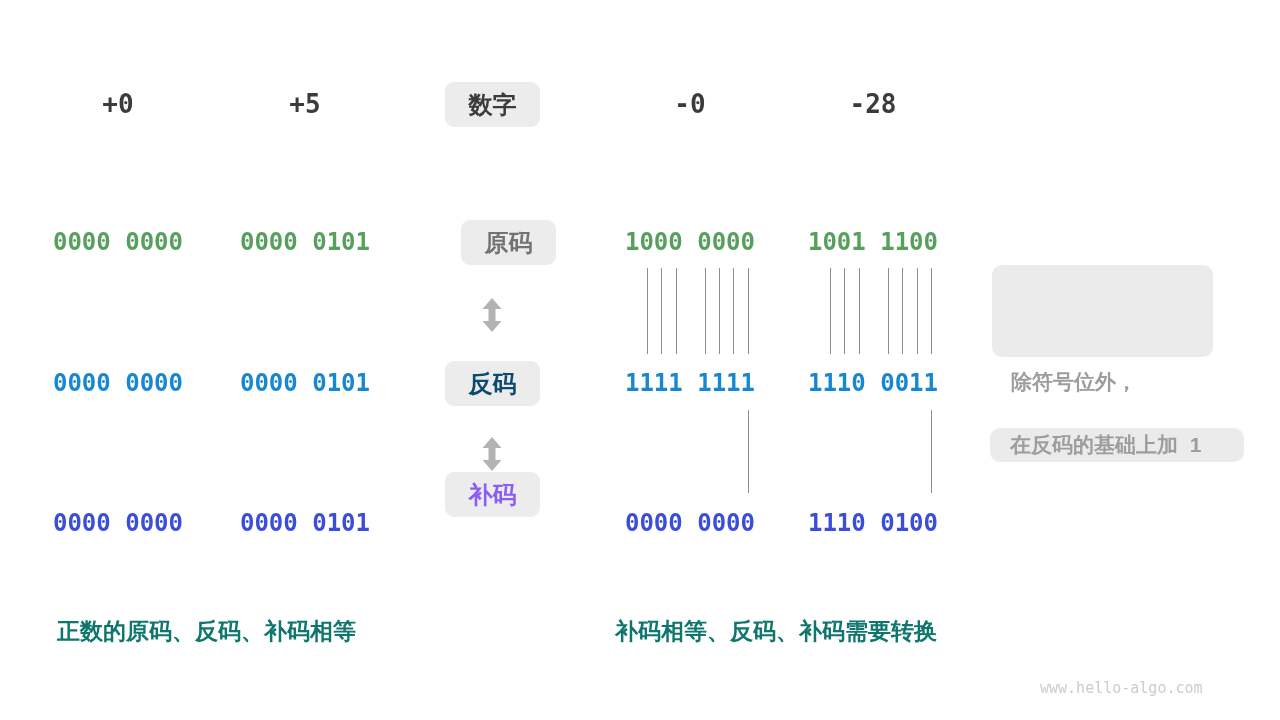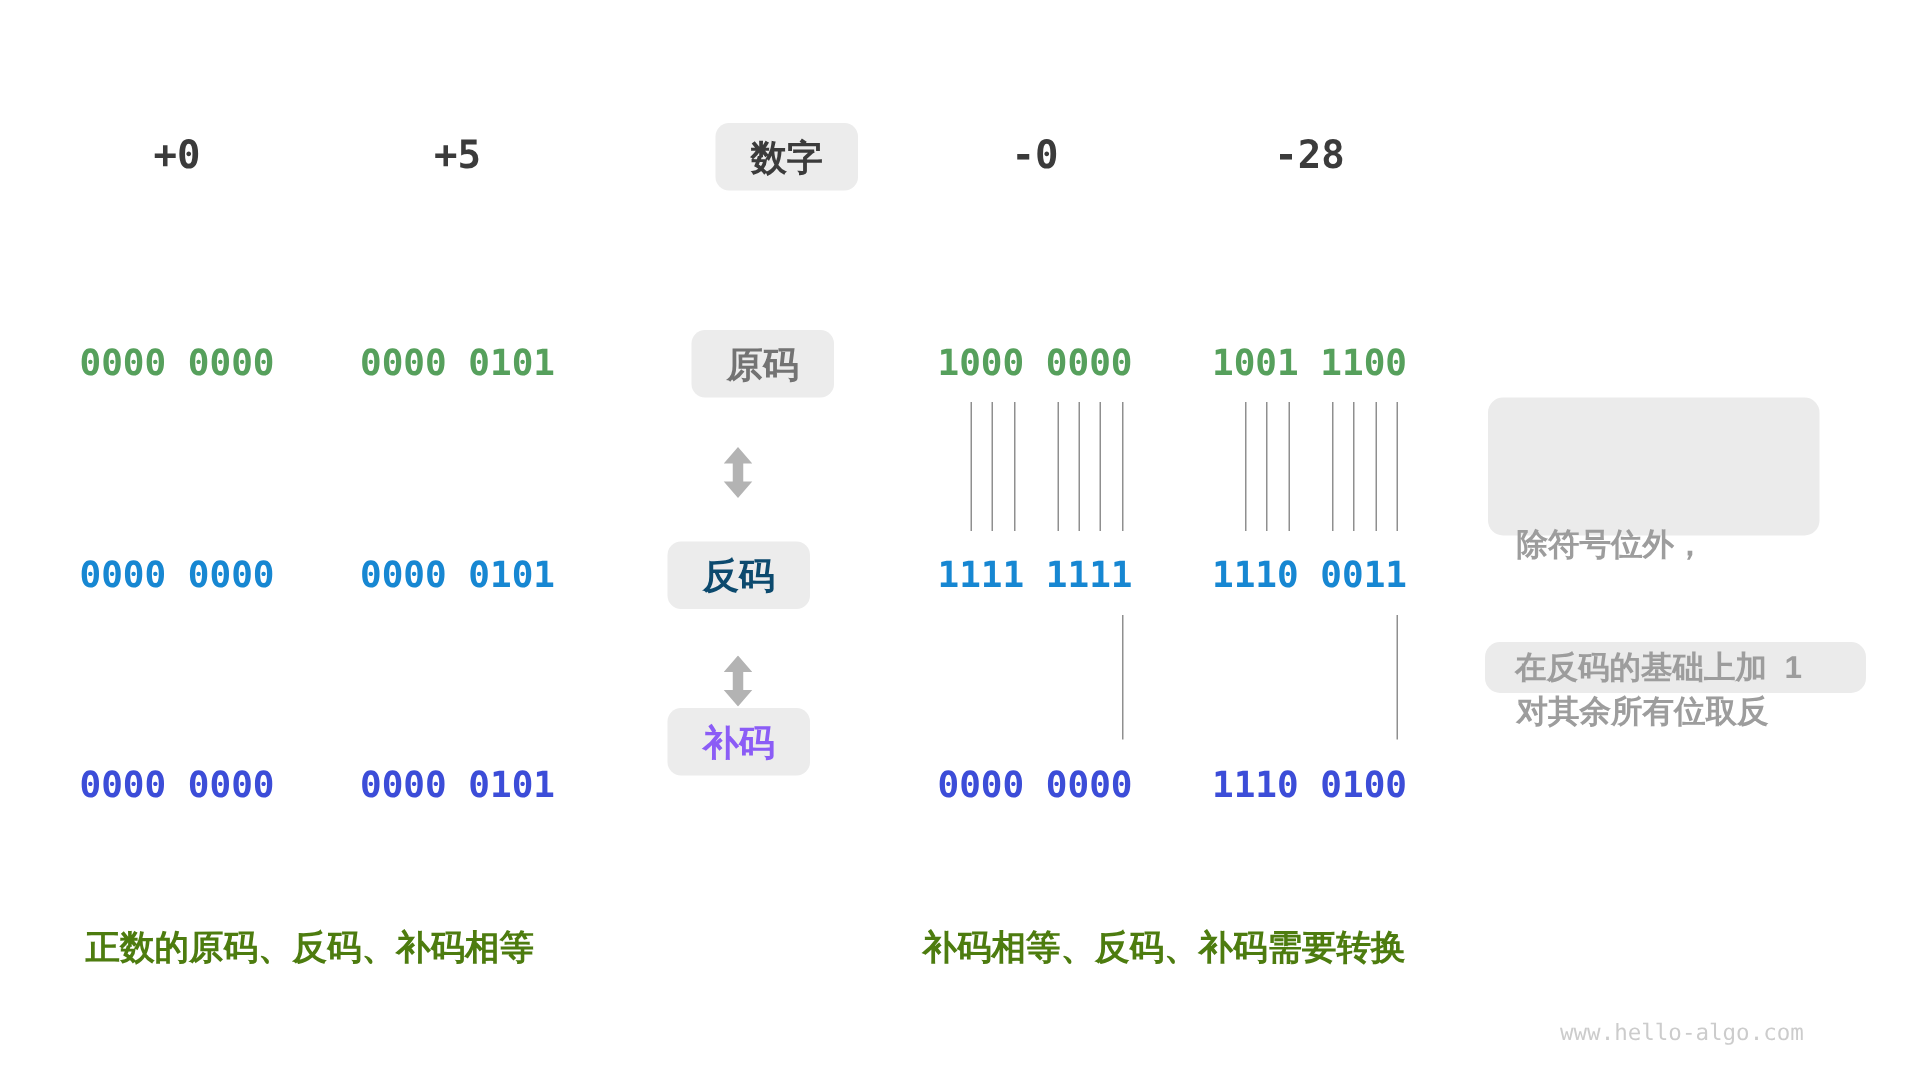--- a/index.html
+++ b/index.html
@@ -15,48 +15,48 @@
   .c1{left:28px;}  .c2{left:215px;} .c3{left:600px;} .c4{left:783px;}
 
   
   .hdr{width:180px;text-align:center;top:88px;color:#3b3b3b;
        font-family:"DejaVu Sans Mono",monospace;font-weight:700;font-size:26px;line-height:32px;}
 
   
   .labelbox{left:445px;width:95px;height:45px;background:#ececec;border-radius:9px;
             display:flex;align-items:center;justify-content:center;
             font-size:24px;font-weight:700;}
-  .box-num{top:82px;color:#3b3b3b;margin-left:32px;}
+  .box-num{top:82px;color:#3b3b3b;}
   .box-sign{top:220px;color:#737373;margin-left:16px;}
   .box-ones{top:361px;color:#0c4a6e;}
   .box-twos{top:472px;color:#8b5cf6;}
 
   .row-sign{top:227px;color:#56a05c;}
   .row-ones{top:368px;color:#1787d2;}
   .row-twos{top:508px;color:#3c4dd8;}
 
   
   .arrow{left:482px;width:20px;height:34px;}
   .arrow svg{display:block;}
 
   
   .vline{width:1px;background:#8f8f8f;}
   .la{top:268px;height:86px;}
   .lb{top:410px;height:83px;}
 
   
   .note{background:#ebebeb;border-radius:10px;color:#9d9d9d;
         font-weight:700;font-size:21px;white-space:pre;}
-  .note-flip{left:992px;top:265px;width:221px;height:92px;padding:6px 0 0 19px;
+  .note-flip{left:992px;top:265px;width:221px;height:92px;padding:24px 0 0 19px;
              box-sizing:border-box;line-height:37px;}
   .note-add{left:990px;top:428px;width:254px;height:34px;box-sizing:border-box;
             display:flex;align-items:center;padding-left:20px;}
 
   
-  .caption{top:616px;color:#4d7c0f;font-weight:700;font-size:23px;line-height:30px;}
+  .caption{top:616px;color:#0f766e;font-weight:700;font-size:23px;line-height:30px;}
   .cap-pos{left:57px;}
   .cap-neg{left:615px;}
 
   .watermark{left:1040px;top:679px;width:200px;
              font-family:"DejaVu Sans Mono",monospace;font-size:15px;color:#cccccc;}
 </style>
 </head>
 <body>
 
 <div>
@@ -122,21 +122,20 @@
   <div class="abs val row-twos c1">0000 0000</div>
   <div class="abs val row-twos c2">0000 0101</div>
   <div class="abs labelbox box-twos">
     <span>补码</span>
   </div>
   <div class="abs val row-twos c3">0000 0000</div>
   <div class="abs val row-twos c4">1110 0100</div>
 
   <div class="abs note note-flip">
     <div>除符号位外，</div>
-    <div>对其余所有位取反</div>
   </div>
   <div class="abs note note-add">
     <span>在反码的基础上加  1</span>
   </div>
 
   <div class="abs caption cap-pos">正数的原码、反码、补码相等</div>
   <div class="abs caption cap-neg">补码相等、反码、补码需要转换</div>
 
   <div class="abs watermark">www.hello-algo.com</div>
 

